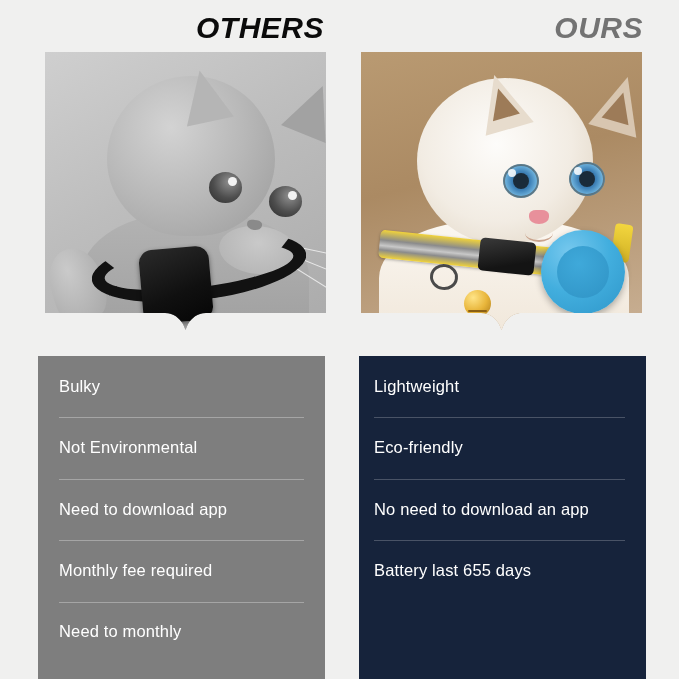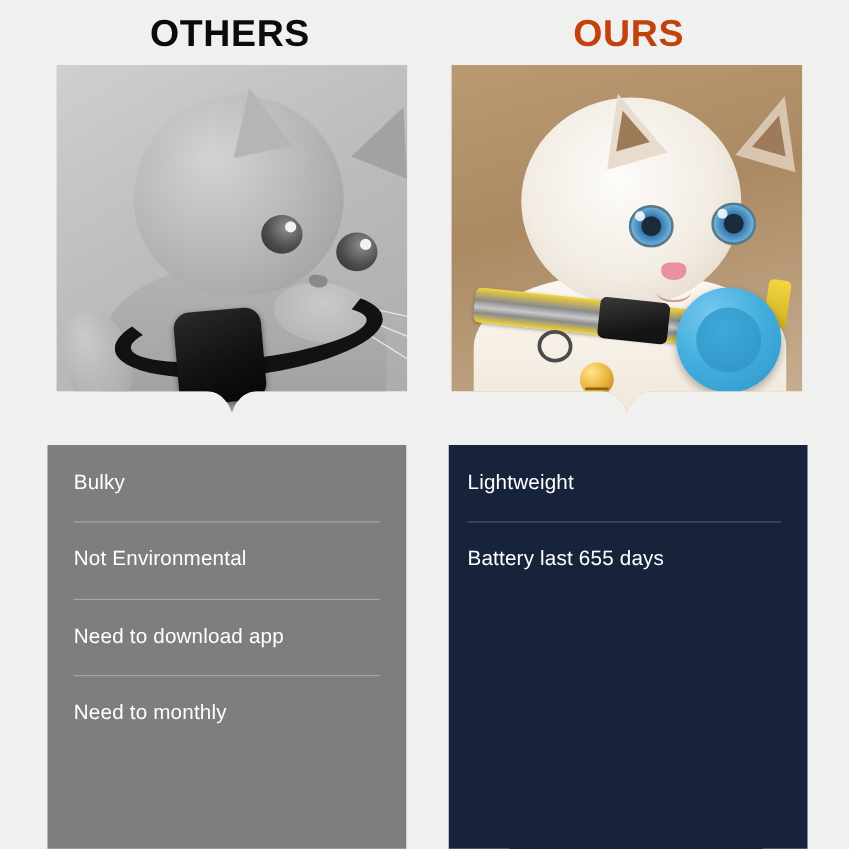--- a/index.html
+++ b/index.html
@@ -19,28 +19,29 @@
     position: absolute;
     inset: 0;
     background: #f0f0ef;
   }
 
   
   .heading {
     position: absolute;
     top: 13px;
     width: 280px;
-    text-align: center;
+    text-align: right;
     font-size: 30px;
     font-weight: bold;
     letter-spacing: 0.5px;
     line-height: 1;
+    font-style: italic;
   }
   .heading-others { left: 44px;  color: #0b0b0b; }
-  .heading-ours   { left: 363px; color: #c2410c; }
+  .heading-ours   { left: 363px; color: #737373; }
 
   
   .photo-card {
     position: absolute;
     top: 52px;
     width: 281px;
     height: 278px;
     overflow: hidden;
   }
   .photo-card-others { left: 45px;  }
@@ -385,26 +386,35 @@
     <div class="feature-row">
       <span class="feature-label">Bulky</span>
     </div>
     <div class="feature-row">
       <span class="feature-label">Not Environmental</span>
     </div>
     <div class="feature-row">
       <span class="feature-label">Need to download app</span>
     </div>
     <div class="feature-row">
+      <span class="feature-label">Monthly fee required</span>
+    </div>
+    <div class="feature-row">
       <span class="feature-label">Need to monthly</span>
     </div>
   </div>
 
   <div class="panel panel-ours">
     <div class="feature-row">
       <span class="feature-label">Lightweight</span>
     </div>
     <div class="feature-row">
+      <span class="feature-label">Eco-friendly</span>
+    </div>
+    <div class="feature-row">
+      <span class="feature-label">No need to download an app</span>
+    </div>
+    <div class="feature-row">
       <span class="feature-label">Battery last 655 days</span>
     </div>
   </div>
 
 </div>
 
 </body></html>

